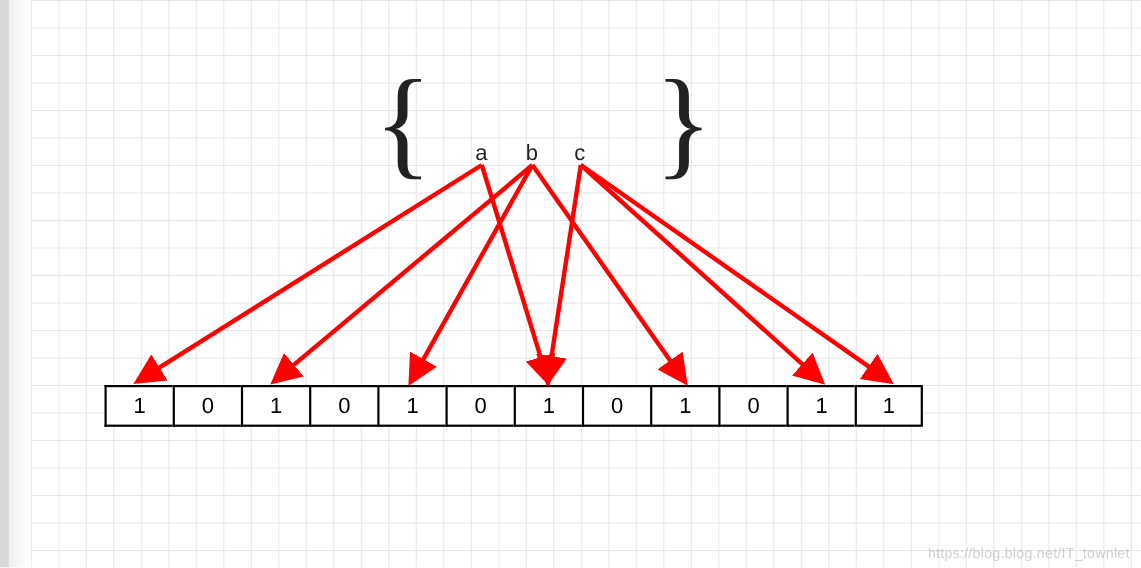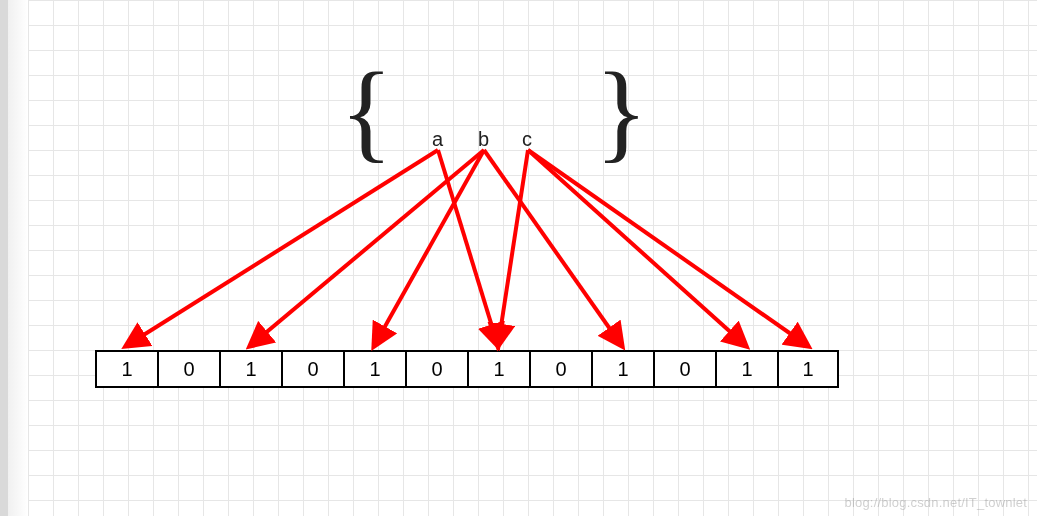--- a/index.html
+++ b/index.html
@@ -133,14 +133,14 @@
   <line x1="438" y1="150" x2="126" y2="346" stroke="#ff0000" stroke-width="4" marker-end="url(#ah)"></line>
       <line x1="438" y1="150" x2="498" y2="346" stroke="#ff0000" stroke-width="4" marker-end="url(#ah)"></line>
       <line x1="484" y1="150" x2="250" y2="346" stroke="#ff0000" stroke-width="4" marker-end="url(#ah)"></line>
       <line x1="484" y1="150" x2="374" y2="346" stroke="#ff0000" stroke-width="4" marker-end="url(#ah)"></line>
       <line x1="484" y1="150" x2="622" y2="346" stroke="#ff0000" stroke-width="4" marker-end="url(#ah)"></line>
       <line x1="528" y1="150" x2="498" y2="346" stroke="#ff0000" stroke-width="4" marker-end="url(#ah)"></line>
       <line x1="528" y1="150" x2="746" y2="346" stroke="#ff0000" stroke-width="4" marker-end="url(#ah)"></line>
       <line x1="528" y1="150" x2="808" y2="346" stroke="#ff0000" stroke-width="4" marker-end="url(#ah)"></line>
     </svg>
 
-  <div class="watermark">blog://blog.csdn.net/IT_townlet</div>
+  <div class="watermark">https://blog.blog.net/IT_townlet</div>
 </div>
 
 </body></html>

